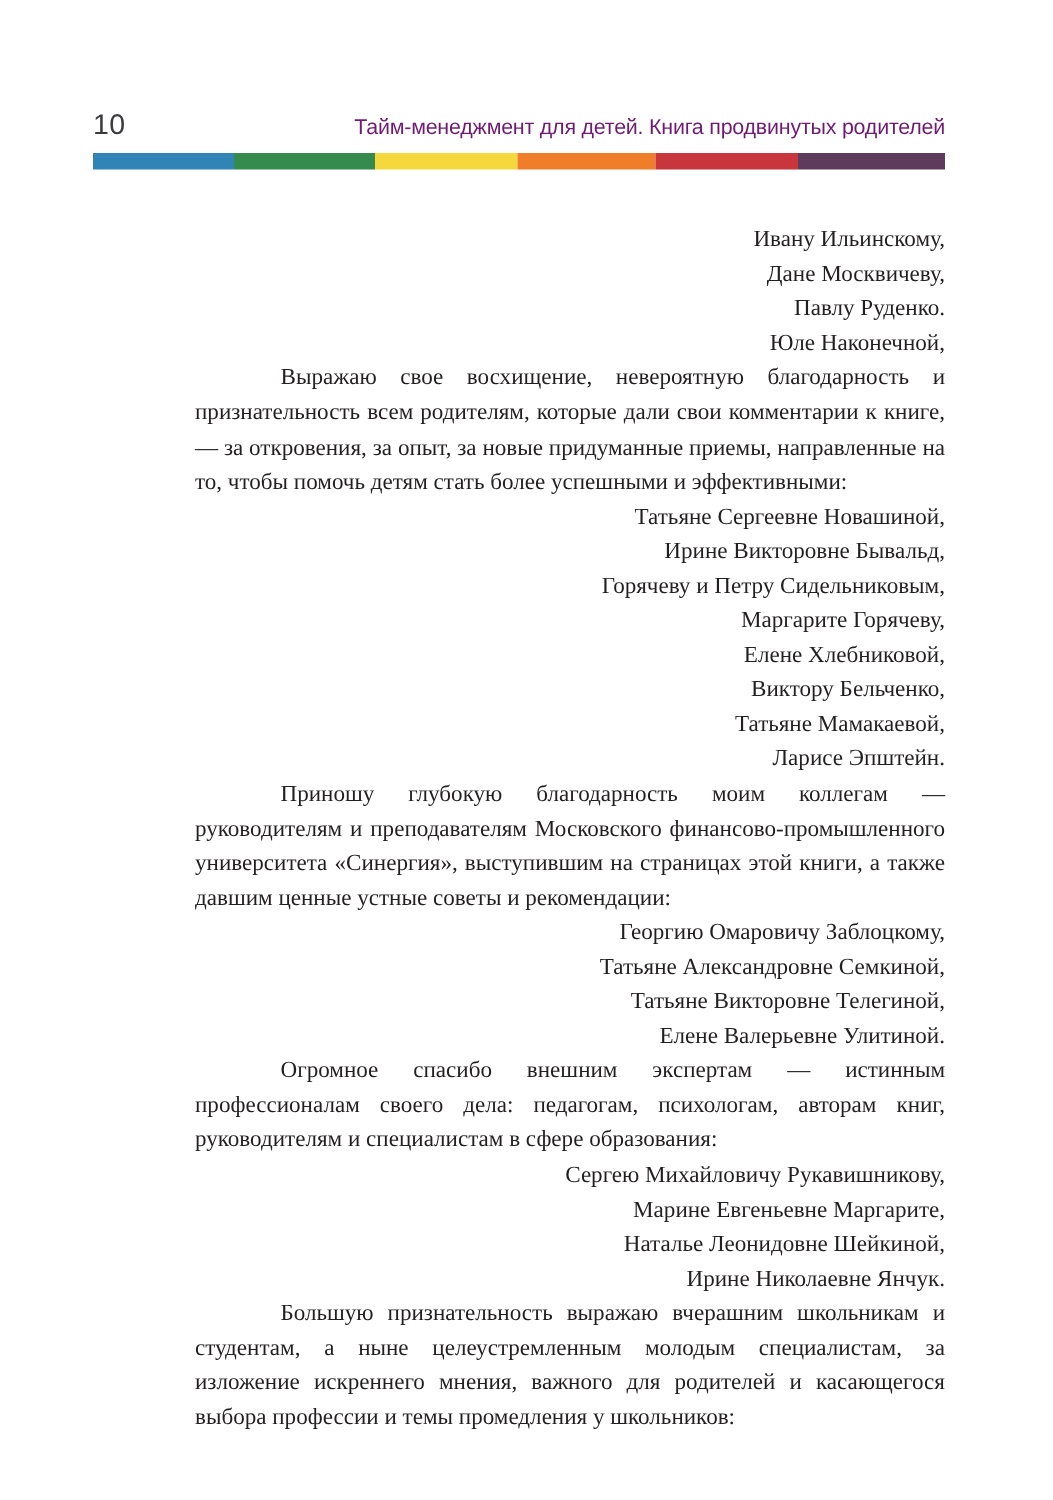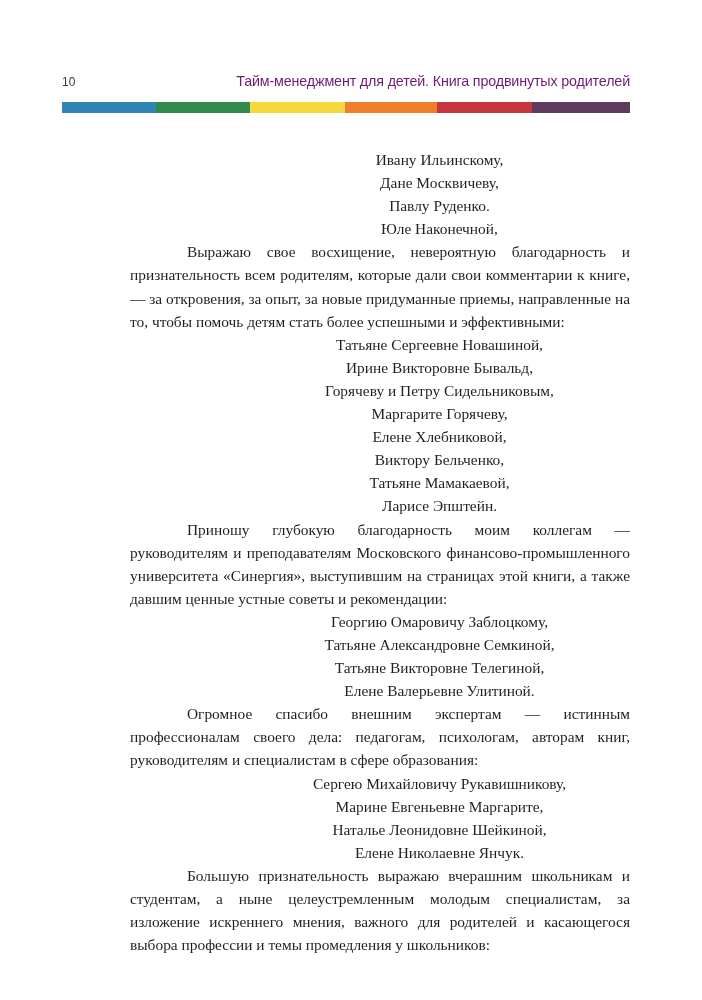--- a/index.html
+++ b/index.html
@@ -28,21 +28,21 @@
     position: absolute;
     left: 62px;
     top: 74px;
     width: 568px;
     height: 24px;
     display: flex;
     align-items: baseline;
   }
   .folio {
     font-family: "Liberation Sans", "DejaVu Sans", sans-serif;
-    font-size: 12px;
+    font-size: 19px;
     font-weight: 400;
     color: #3b3b3f;
     letter-spacing: 0.2px;
     line-height: 1;
     white-space: nowrap;
   }
   .header-title {
     margin-left: auto;
     font-family: "Liberation Sans", "DejaVu Sans", sans-serif;
     font-size: 14.3px;
@@ -84,21 +84,21 @@
 
   ul.names {
     list-style: none;
     margin: 0;
     padding: 0;
   }
   ul.names li {
     margin: 0;
     padding: 0 0 0 119px;
     white-space: nowrap;
-    text-align: center;
+    text-align: right;
   }
 </style>
 </head>
 <body style="background: rgb(255, 255, 255);">
 
 <div class="page" style="background: rgb(255, 255, 255);">
 
   <div class="header">
     <div class="folio">10</div>
     <div class="header-title">Тайм-менеджмент для детей. Книга продвинутых родителей</div>
@@ -136,18 +136,18 @@
         <li>Георгию Омаровичу Заблоцкому,</li>
         <li>Татьяне Александровне Семкиной,</li>
         <li>Татьяне Викторовне Телегиной,</li>
         <li>Елене Валерьевне Улитиной.</li>
       </ul>
       <p class="body">Огромное спасибо внешним экспертам — истинным профессионалам своего дела: педагогам, психологам, авторам книг, руководителям и специалистам в сфере образования:</p>
       <ul class="names">
         <li>Сергею Михайловичу Рукавишникову,</li>
         <li>Марине Евгеньевне Маргарите,</li>
         <li>Наталье Леонидовне Шейкиной,</li>
-        <li>Елене Николаевне Янчук.</li>
+        <li>Ирине Николаевне Янчук.</li>
       </ul>
       <p class="body">Большую признательность выражаю вчерашним школьникам и студентам, а ныне целеустремленным молодым специалистам, за изложение искреннего мнения, важного для родителей и касающегося выбора профессии и темы промедления у школьников:</p>
     </div>
 
 </div>
 
 </body></html>

